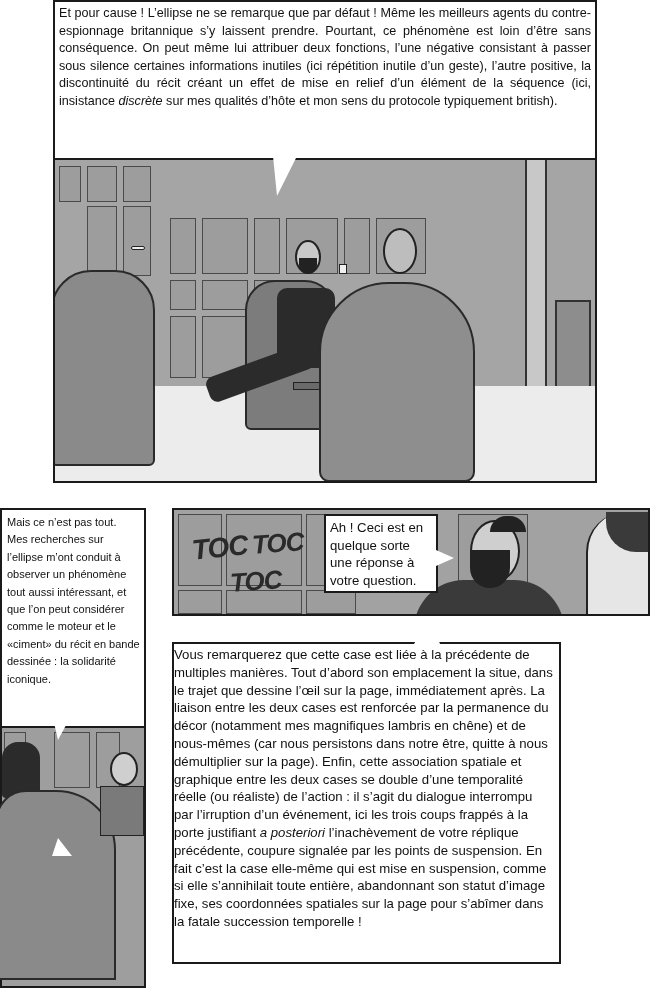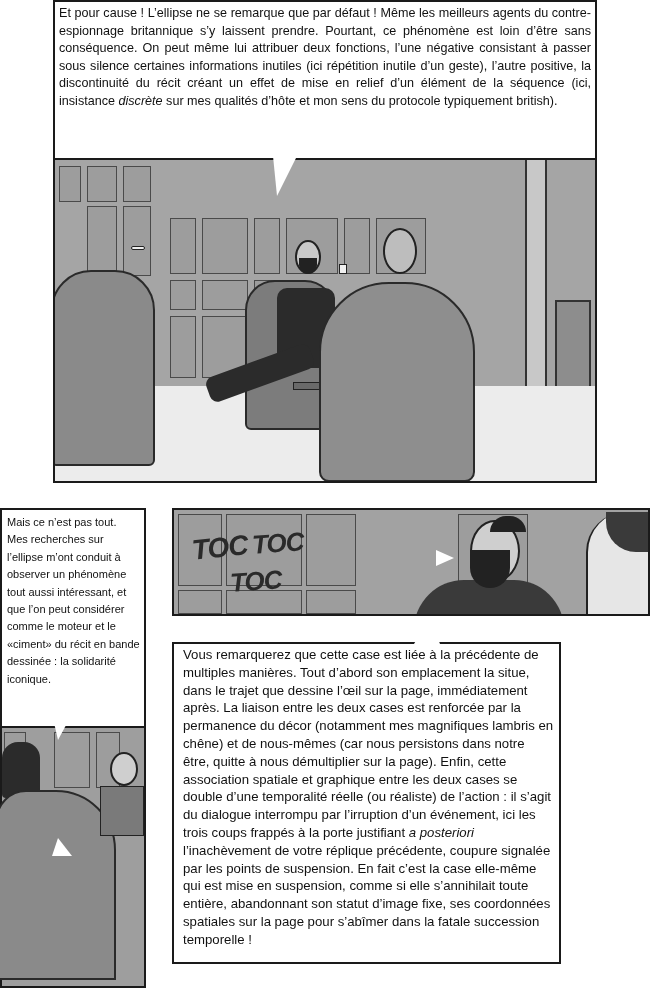--- a/index.html
+++ b/index.html
@@ -86,21 +86,21 @@
       font-size: 13.2px; line-height: 17.6px; padding: 3px 3px 0 4px;
     }
     .bubble-tail-right {
       position: absolute; left: 262px; top: 40px; width: 0; height: 0;
       border-top: 8px solid transparent; border-bottom: 8px solid transparent;
       border-left: 18px solid #fff;
     }
 
     #caption-right {
       left: 172px; top: 642px; width: 389px; height: 322px;
-      padding: 2px 5px 0 9px;
+      padding: 2px 5px 0 0;
       font-size: 13.2px; line-height: 17.8px;
     }
     .tail-right-box {
       position: absolute; left: 414px; top: 617px; width: 0; height: 0;
       border-left: 16px solid transparent;
       border-right: 10px solid transparent;
       border-bottom: 27px solid #fff;
     }
   </style>
 </head>
@@ -184,19 +184,22 @@
   <div class="toc" style="left:78px;top:18px;font-size:26px;transform:rotate(-4deg);">TOC</div>
   <div class="toc" style="left:56px;top:56px;font-size:26px;transform:rotate(-4deg);">TOC</div>
 
   <div style="position:absolute;left:240px;top:70px;width:150px;height:50px;background:#3a3a3a;border-radius:70px 70px 0 0;"></div>
   <div class="figure-head" style="left:296px;top:10px;width:50px;height:62px;background:#cfcfcf;"></div>
   <div style="position:absolute;left:296px;top:40px;width:40px;height:38px;background:#222;border-radius:0 0 20px 20px;"></div>
   <div style="position:absolute;left:316px;top:6px;width:36px;height:16px;background:#222;border-radius:16px 16px 0 0;"></div>
 
   <div style="position:absolute;left:412px;top:2px;width:70px;height:104px;background:#e6e6e6;border-left:2px solid #222;border-radius:40px 0 0 0;"></div>
   <div style="position:absolute;left:432px;top:2px;width:50px;height:40px;background:#3a3a3a;border-radius:0 0 0 30px;"></div>
+  <div class="bubble" id="bubble-right">
+    <span>Ah ! Ceci est en quelque sorte une réponse à votre question.</span>
+  </div>
   <div class="bubble-tail-right"></div>
 </div>
 
 <div class="caption" id="caption-right">
   <p><span>Vous remarquerez que cette case est liée à la précédente de multiples manières. Tout d’abord son emplacement la situe, dans le trajet que dessine l’œil sur la page, immédiatement après. La liaison entre les deux cases est renforcée par la permanence du décor (notamment mes magnifiques lambris en chêne) et de nous-mêmes (car nous persistons dans notre être, quitte à nous démultiplier sur la page). Enfin, cette association spatiale et graphique entre les deux cases se double d’une temporalité réelle (ou réaliste) de l’action : il s’agit du dialogue interrompu par l’irruption d’un événement, ici les trois coups frappés à la porte justifiant </span><em>a posteriori</em><span> l’inachèvement de votre réplique précédente, coupure signalée par les points de suspension. En fait c’est la case elle-même qui est mise en suspension, comme si elle s’annihilait toute entière, abandonnant son statut d’image fixe, ses coordonnées spatiales sur la page pour s’abîmer dans la fatale succession temporelle !</span></p>
 </div>
 <div class="tail-right-box"></div>
 
 </body></html>

